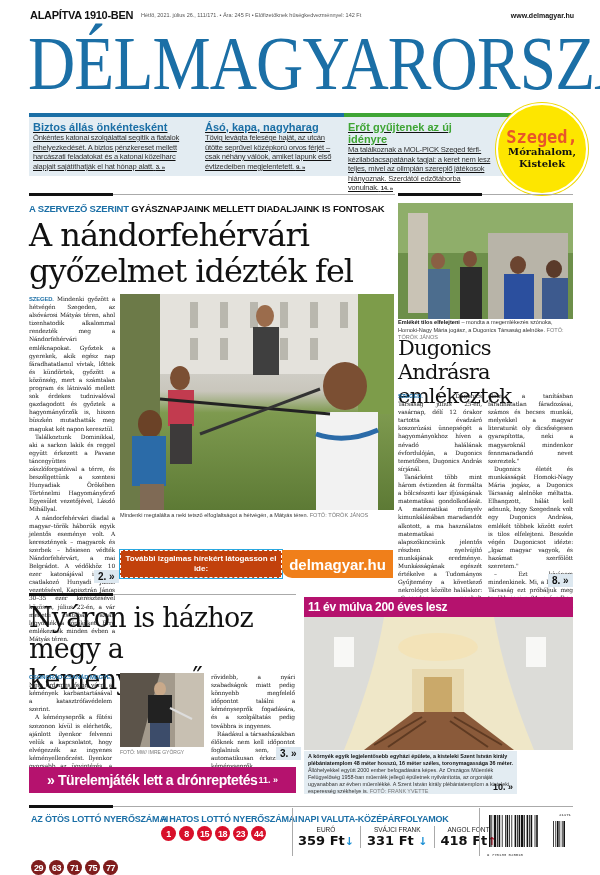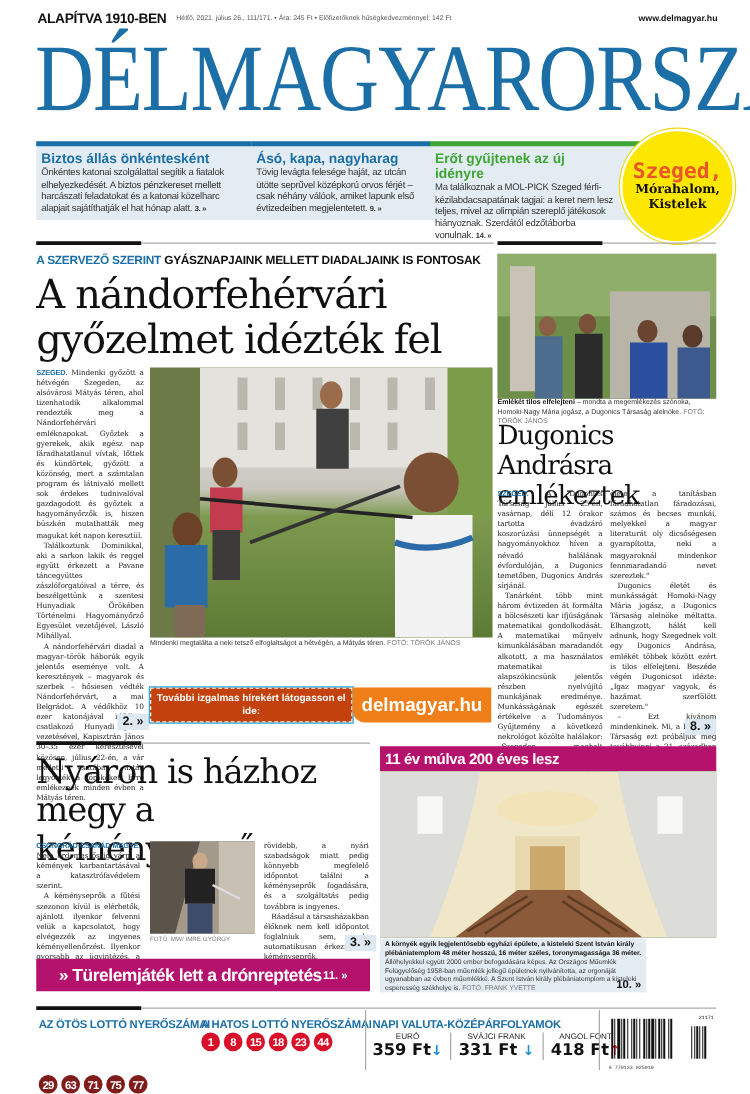--- a/index.html
+++ b/index.html
@@ -8,21 +8,21 @@
   .abs { position: absolute; }
 
   
   .topline { left: 30px; top: 8px; width: 544px; height: 14px; display: flex; align-items: center; font-family: "Liberation Sans", sans-serif; }
   .founded { font-weight: bold; font-size: 11px; letter-spacing: -0.3px; }
   .issue { font-size: 5.5px; color: #555; margin-left: 8px; }
   .site { margin-left: auto; font-weight: bold; font-size: 7px; }
   .logo { left: 28px; top: 24px; width: 548px; height: 78px; font-family: "Liberation Serif", serif; font-size: 76px; line-height: 78px; color: #1b6fa6; letter-spacing: -1px; transform: scaleX(0.86); transform-origin: left center; white-space: nowrap; }
 
   
-  .teasers { left: 29px; top: 113px; width: 544px; height: 63px; background: #e3ecf2; display: flex; }
+  .teasers { left: 29px; top: 113px; width: 544px; height: 63px; background: #e3ecf2; display: flex; text-decoration: underline; }
   .teaser { flex: 1; padding: 4px 4px 0 4px; font-family: "Liberation Sans", sans-serif; border-top: 4px solid #1b6fa6; position: relative; }
   .teaser.green { border-top-color: #3fa535; }
   .teaser h3 { font-size: 11px; font-weight: bold; color: #1b6fa6; line-height: 12px; }
   .teaser.green h3 { color: #3fa535; }
   .teaser p { font-size: 7.6px; line-height: 9.5px; color: #333; letter-spacing: -0.2px; }
   .teaser p .ref { font-weight: bold; font-size: 6px; }
   .badge { left: 496px; top: 103px; width: 92px; height: 92px; border-radius: 50%; background: #fde600; border: 2px solid #fff; display: flex; flex-direction: column; align-items: center; justify-content: center; font-family: "DejaVu Serif", serif; font-weight: bold; text-align: center; box-shadow: 0 0 0 1px #f0d800; }
   .badge .b1 { color: #e8562a; font-size: 17px; line-height: 18px; font-family: "DejaVu Sans Mono", monospace; }
   .badge .b2 { font-size: 10px; line-height: 12px; }
 

